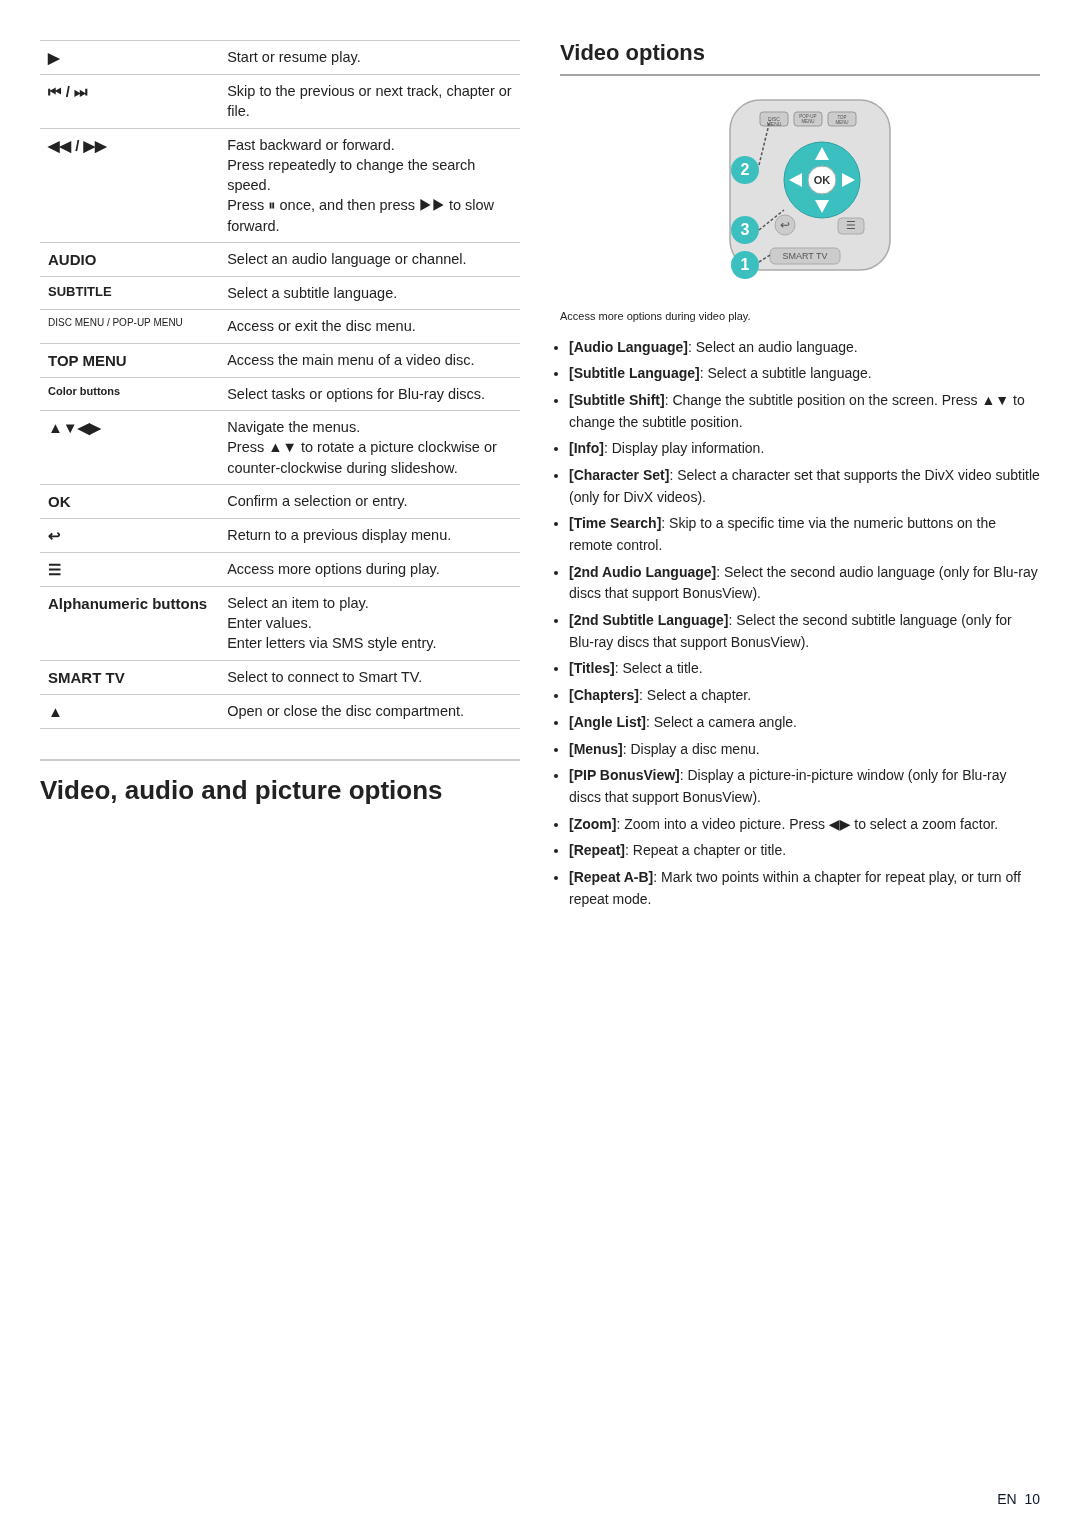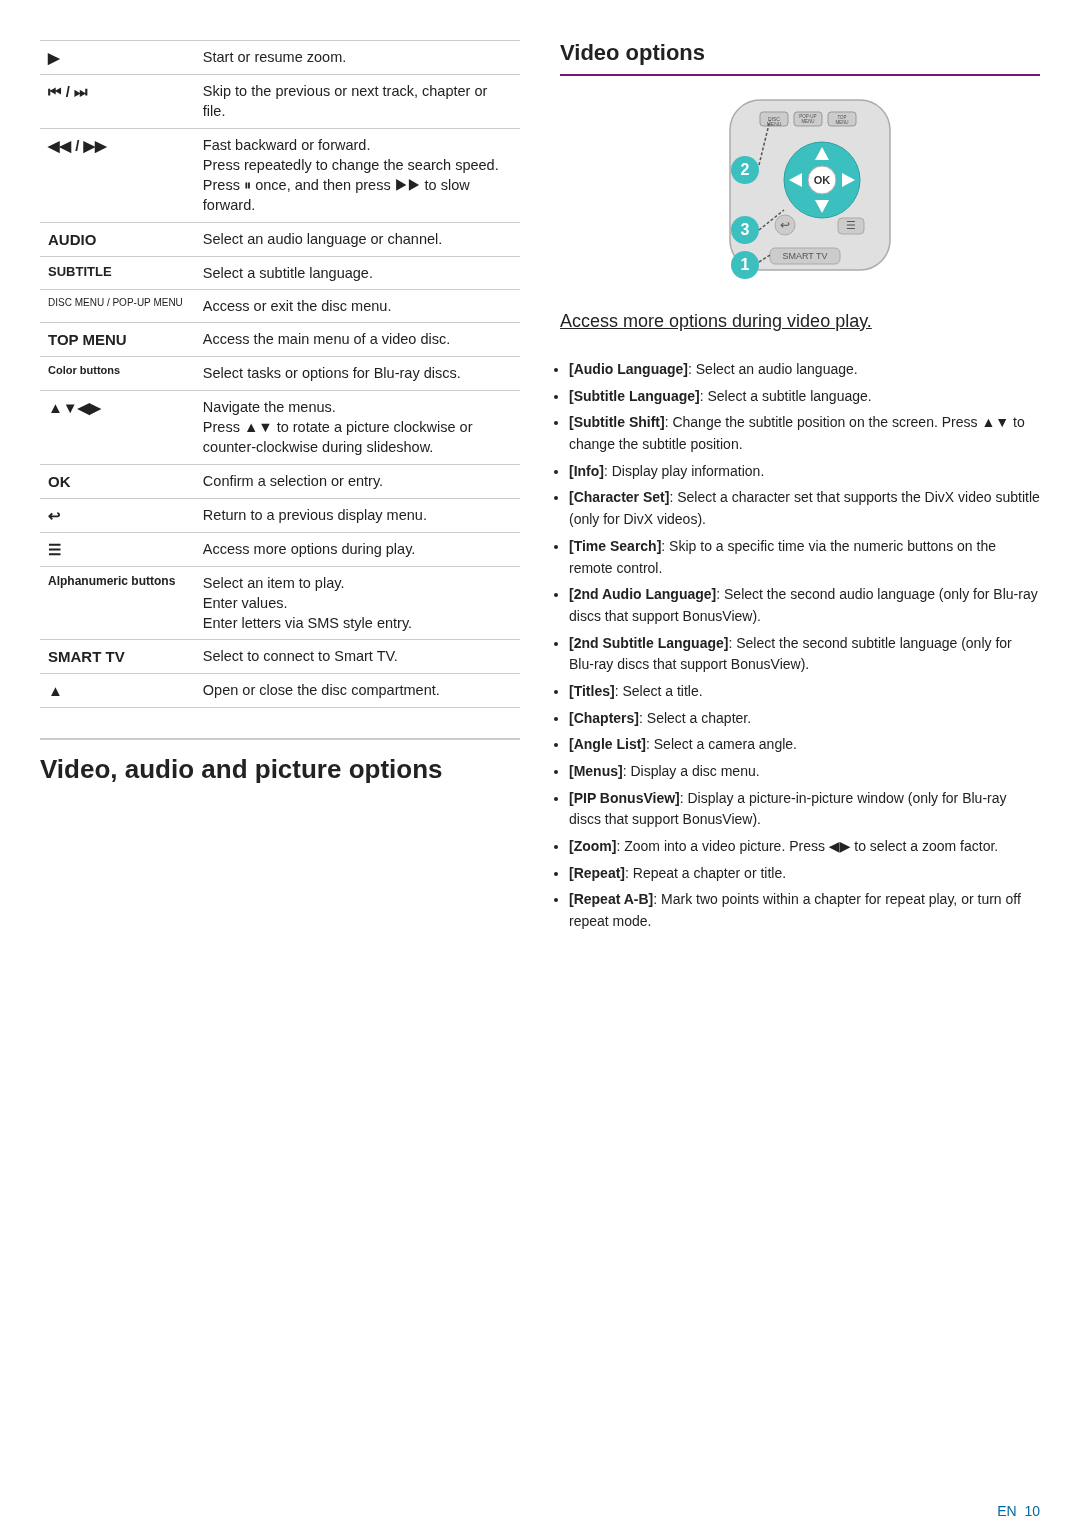--- a/index.html
+++ b/index.html
@@ -70,41 +70,40 @@
       font-size: 14.5px;
       line-height: 1.5;
       margin-bottom: 10px;
     }
 
     
     .right-section-title {
       font-size: 22px;
       font-weight: bold;
       margin-bottom: 14px;
-      border-bottom: 2px solid #701a75;
+      border-bottom: 2px solid #a3a3a3;
       padding-bottom: 8px;
     }
 
     
     .remote-diagram {
       display: flex;
       justify-content: center;
       margin-bottom: 18px;
     }
     .remote-svg {
       width: 260px;
       height: 200px;
     }
 
     
     .options-intro {
-      font-size: 18px;
-      margin-bottom: 24px;
+      font-size: 11px;
+      margin-bottom: 12px;
       line-height: 1.5;
-      text-decoration: underline;
     }
 
     
     .options-list {
       list-style: disc;
       margin-left: 9px;
       font-size: 14px;
       line-height: 1.55;
     }
     .options-list li {
@@ -112,37 +111,37 @@
     }
     .options-list li strong {
       font-weight: bold;
     }
 
     
     .footer {
       display: flex;
       justify-content: flex-end;
       align-items: center;
-      padding: 10px 40px 8px 40px;
+      padding: 10px 40px 20px 40px;
       font-size: 14px;
-      color: #0369a1;
+      color: #0f172a;
       margin-top: auto;
     }
   </style>
 </head>
 <body>
 
 <div class="page">
 
   <div class="left-col">
     <table class="controls-table">
       <tbody id="controls-tbody">
           <tr>
             <td style="font-weight: bold; font-size: 15px;">▶</td>
-            <td>Start or resume zoom.</td>
+            <td>Start or resume play.</td>
           </tr>
           <tr>
             <td style="font-weight: bold; font-size: 15px;">⏮ / ⏭</td>
             <td>Skip to the previous or next track, chapter or file.</td>
           </tr>
           <tr>
             <td style="font-weight: bold; font-size: 15px;">◀◀ / ▶▶</td>
             <td>Fast backward or forward.<br>Press repeatedly to change the search speed.<br>Press ⏸ once, and then press ▶▶ to slow forward.</td>
           </tr>
           <tr>
@@ -175,21 +174,21 @@
           </tr>
           <tr>
             <td style="font-weight: bold; font-size: 15px;">↩</td>
             <td>Return to a previous display menu.</td>
           </tr>
           <tr>
             <td style="font-weight: bold; font-size: 15px;">☰</td>
             <td>Access more options during play.</td>
           </tr>
           <tr>
-            <td style="font-weight: bold; font-size: 12px;">Alphanumeric buttons</td>
+            <td style="font-weight: bold; font-size: 15px;">Alphanumeric buttons</td>
             <td>Select an item to play.<br>Enter values.<br>Enter letters via SMS style entry.</td>
           </tr>
           <tr>
             <td style="font-weight: bold; font-size: 15px;">SMART TV</td>
             <td>Select to connect to Smart TV.</td>
           </tr>
           <tr>
             <td style="font-weight: bold; font-size: 15px;">▲</td>
             <td>Open or close the disc compartment.</td>
           </tr>

